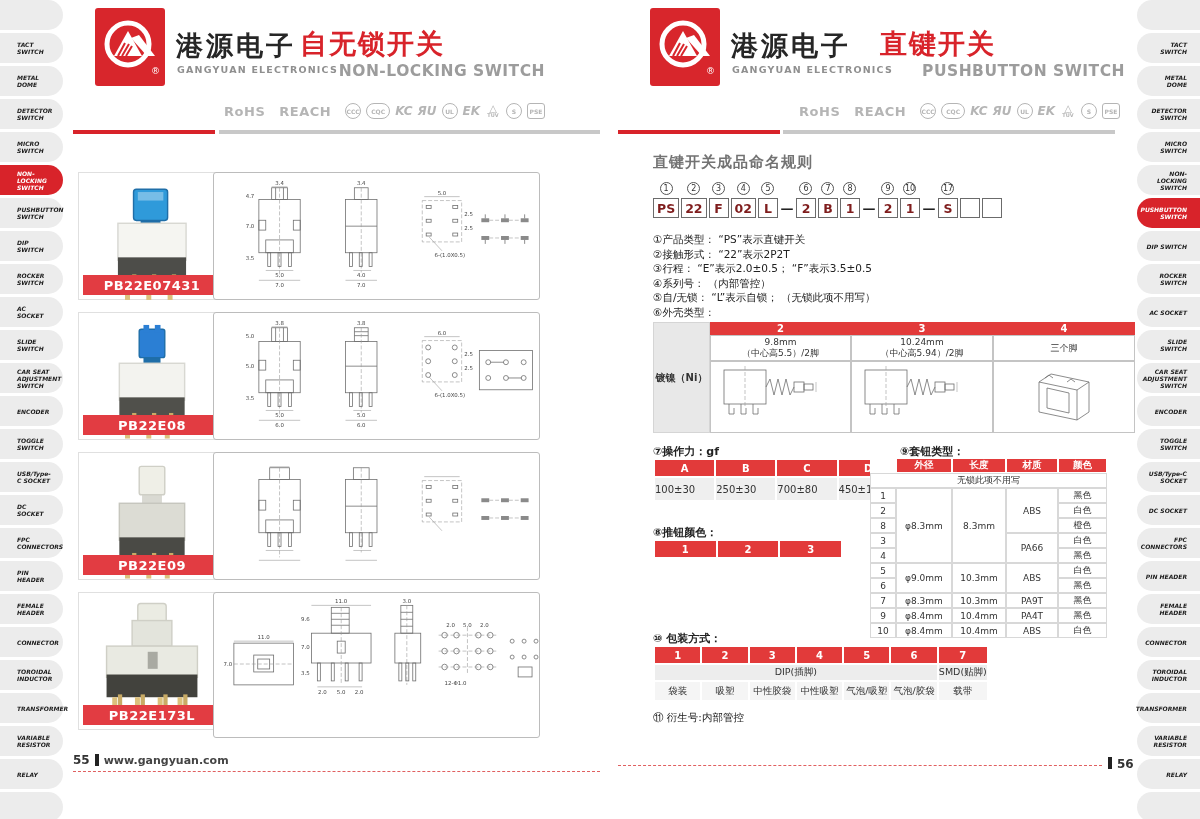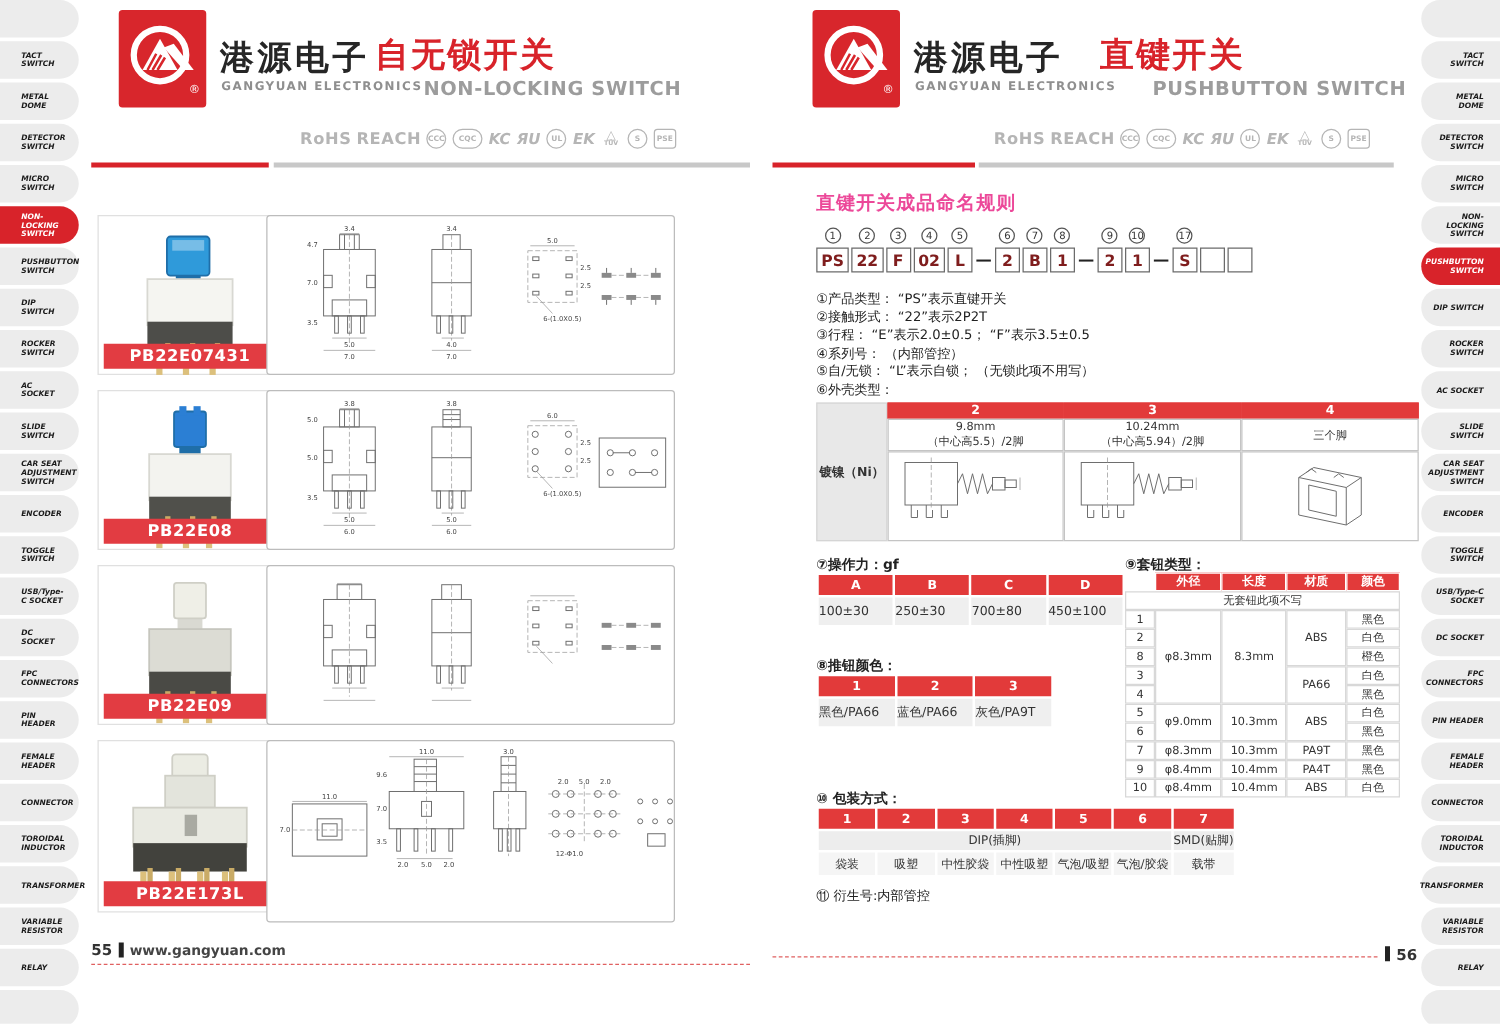--- a/index.html
+++ b/index.html
@@ -14,41 +14,41 @@
       font-style:italic;font-weight:bold;font-size:6px;line-height:7px;color:#1b1b1b}
 .sidebar-left .pill{border-radius:0 15px 15px 0;padding-left:17px;padding-right:9px}
 .sidebar-right .pill{border-radius:15px 0 0 15px;justify-content:flex-end;text-align:right;padding-right:13px;padding-left:8px}
 .pill.active{background:#d8232a;color:#fff}
 
 .logo-box{width:70px;height:78px;background:#d8262c;border-radius:3px}
 .brand-cn{font-size:27px;font-weight:bold;color:#262626;letter-spacing:3px}
 .brand-en{font-size:9.5px;color:#8f8f8f;letter-spacing:1.2px;font-weight:bold}
 .title-cn{font-size:27px;font-weight:bold;color:#d8232a;letter-spacing:2px;text-align:left;width:245px}
 .title-en{font-size:15.5px;font-weight:bold;color:#9c9c9c;letter-spacing:.5px;text-align:right;width:245px}
-.certs{display:flex;align-items:center;justify-content:flex-start;gap:4px;height:22px}
+.certs{display:flex;align-items:center;justify-content:flex-end;gap:14px;height:22px}
 .cword{font-size:13px;font-weight:bold;color:#b5b5b5;letter-spacing:.5px}
 .cicons{display:inline-flex;align-items:center;gap:5px}
 .ci{display:inline-flex;align-items:center;justify-content:center;font-weight:bold;color:#b5b5b5;
     border:1.5px solid #b5b5b5;font-size:6px;height:16px;min-width:16px;border-radius:50%}
 .ci.oval{border-radius:8px;min-width:24px}
 .ci.plain{border:none;font-size:12px;font-style:italic;min-width:10px}
 .ci.tri{border:none;flex-direction:column;font-size:5px;line-height:5px}
 .ci.tri .t{font-size:10px;line-height:9px}
 .ci.hex{border-radius:3px;min-width:18px}
 .bar{height:4px}
 .bar.red{background:#d8232a}.bar.gray{background:#c8c8c8}
 
 .pcard{border:1px solid #e0e0e0;width:148px;background:#fff}
 .pimg{position:absolute;left:2px;top:2px;right:2px;bottom:26px}
 .pbanner{position:absolute;left:4px;right:4px;bottom:4px;height:20px;background:#e23c42;color:#fff;
          display:flex;align-items:center;justify-content:center;font-weight:bold;font-size:13px;letter-spacing:.5px}
 .dpanel{border:1px solid #bcbcbc;border-radius:3px;width:327px;background:#fff}
 .dpanel svg{width:100%;height:100%}
 
-.sectitle{font-size:15px;font-weight:bold;color:#ec4899;letter-spacing:1px}
+.sectitle{font-size:15px;font-weight:bold;color:#737373;letter-spacing:1px}
 .coderow{display:flex;align-items:flex-end;gap:2px}
 .cu{display:flex;flex-direction:column;align-items:center;gap:3px}
 .cucirc{width:13px;height:13px;border:1px solid #555;border-radius:50%;font-size:8px;color:#333;
         display:flex;align-items:center;justify-content:center}
 .cucirc:empty{visibility:hidden}
 .cubox{height:20px;min-width:20px;padding:0 3px;border:1.3px solid #6b6b6b;font-size:12.5px;font-weight:bold;
        display:flex;align-items:center;justify-content:center;color:#7f1d1d}
 .cudash{height:20px;min-width:14px;font-size:13px;font-weight:bold;display:flex;align-items:center;justify-content:center}
 .note{font-size:10.5px;line-height:14.5px;color:#222}
 .rlabel{font-size:11px;color:#222;font-weight:bold}
@@ -820,47 +820,42 @@
     </table>
 
   <div class="abs rlabel" style="left:653px;top:525px">⑧推钮颜色：</div>
   <table class="abs minitable" style="left:653px;top:539px;width:190px">
     <tbody>
         <tr>
       <th style="width:61px">1</th>
       <th style="width:61px">2</th>
       <th style="width:61px">3</th>
     </tr>
-    <tr>
-      <td>黑色/PA66</td>
-      <td>蓝色/PA66</td>
-      <td>灰色/PA9T</td>
-    </tr>
   </tbody>
     </table>
 
   <div class="abs rlabel" style="left:900px;top:444px">⑨套钮类型：</div>
-  <table class="abs captable" style="left:900px;top:458px;width:220px">
+  <table class="abs captable" style="left:870px;top:458px;width:237px">
     <colgroup>
         <col style="width:26px">
         <col style="width:56px">
         <col style="width:54px">
         <col style="width:52px">
         <col style="width:49px">
       </colgroup>
     <tbody>
         <tr>
       <th style="background:#fff"></th>
       <th>外径</th>
       <th>长度</th>
       <th>材质</th>
       <th>颜色</th>
     </tr>
     <tr>
-          <td colspan="5">无套钮此项不写</td>
+          <td colspan="5">无锁此项不用写</td>
         </tr>
     <tr>
       <td>1</td>
       <td rowspan="5">φ8.3mm</td>
       <td rowspan="5">8.3mm</td>
       <td rowspan="3">ABS</td>
       <td>黑色</td>
     </tr>
     <tr>
           <td>2</td>

